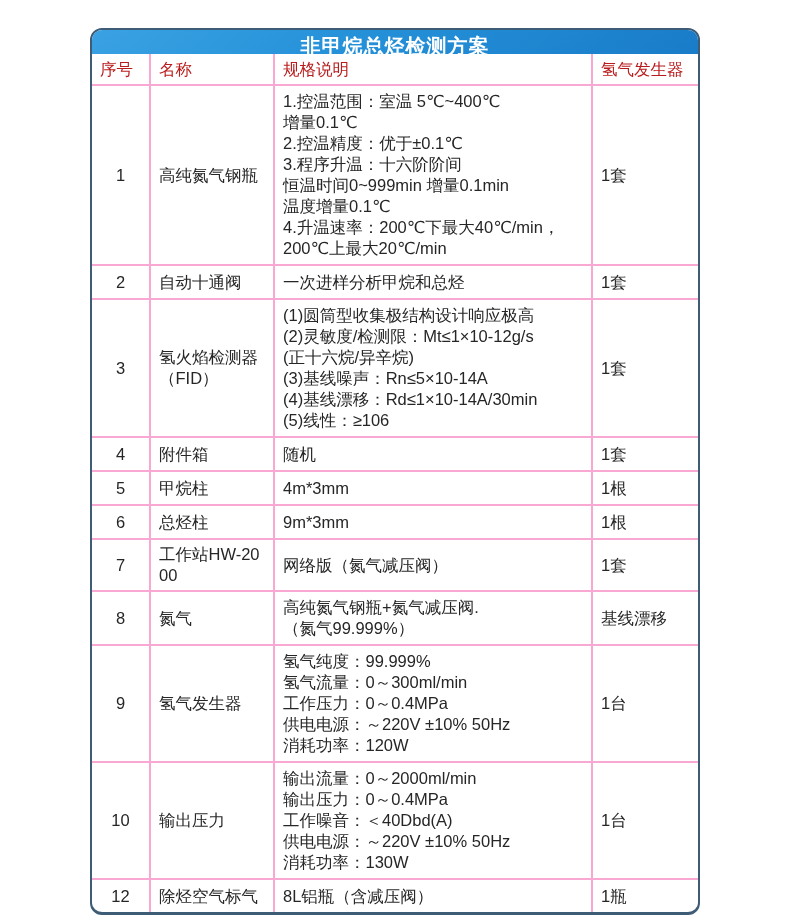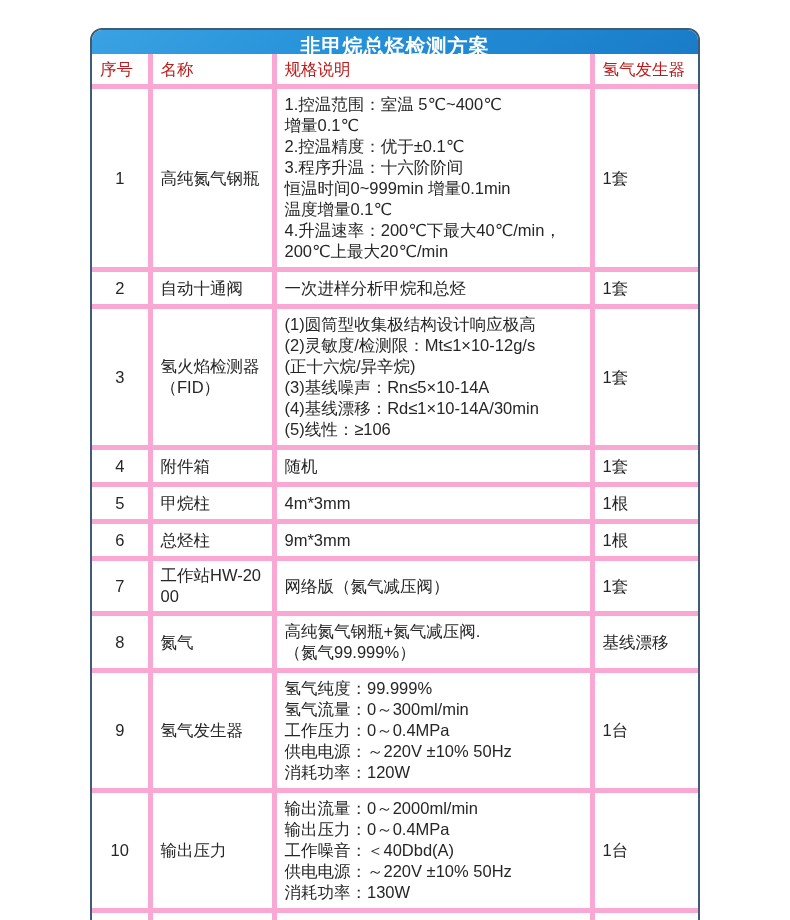--- a/index.html
+++ b/index.html
@@ -30,21 +30,21 @@
     line-height:32px;
     letter-spacing:1px;
   }
   table.spec{
     width:100%;
     border-collapse:collapse;
     table-layout:fixed;
     font-size:16.5px;
   }
   table.spec th, table.spec td{
-    border:5px solid #f9a8d4;
+    border:2px solid #f9a8d4;
     vertical-align:middle;
     padding:4px 8px;
     line-height:21px;
     word-break:break-all;
   }
   
   table.spec tr > *:first-child{border-left:none;}
   table.spec tr > *:last-child{border-right:none;}
   table.spec thead tr > *{border-top:none;}
   table.spec tbody tr:last-child > *{border-bottom:none;}

